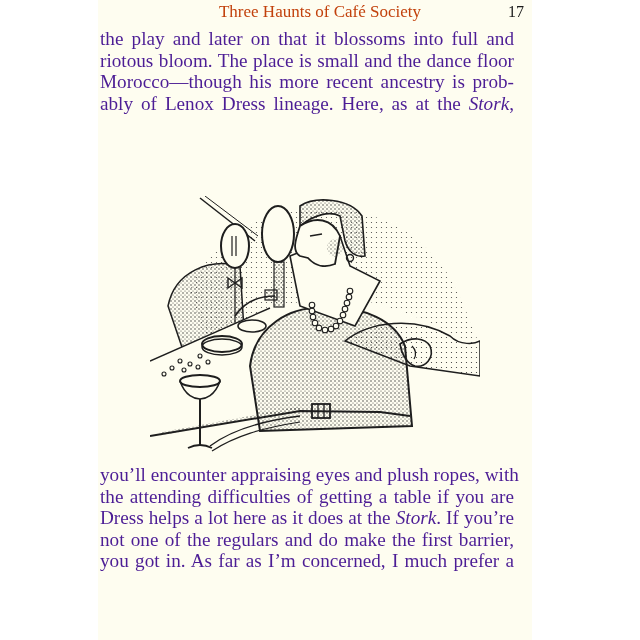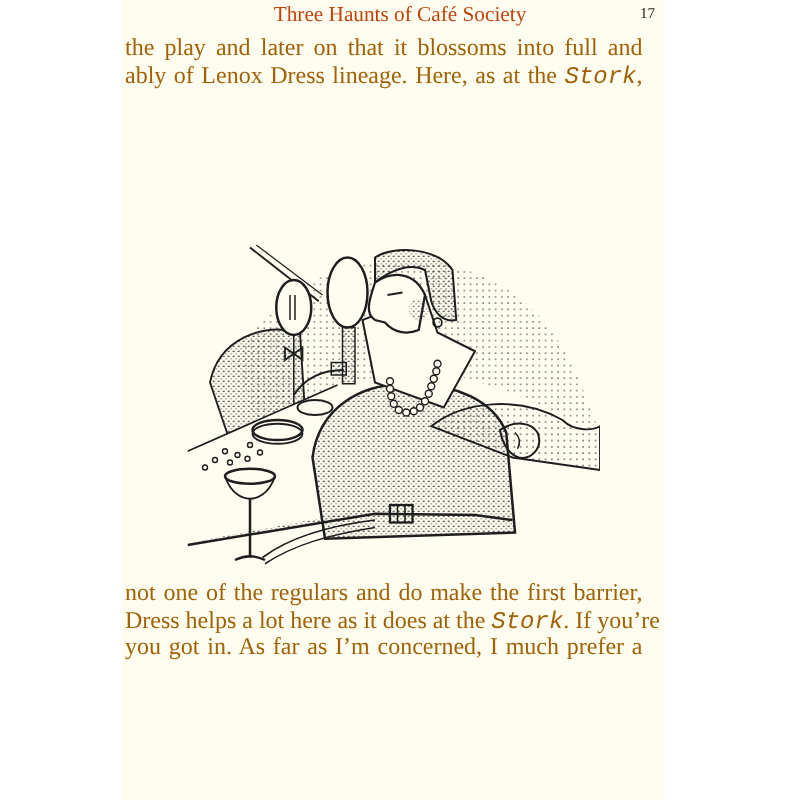--- a/index.html
+++ b/index.html
@@ -22,61 +22,63 @@
     }
     .running-title {
       position: absolute; left: 0; right: 0; top: 0;
       text-align: center;
       font-size: 17px;
       color: #c2410c;
       padding-left: 14px;
     }
     .page-number {
       position: absolute; right: 4px; top: 1px;
-      font-size: 12px;
+      font-size: 16px;
       color: #1a1a1a;
       margin-left: 40px;
     }
     .text-block {
       position: absolute;
       left: 2px; width: 414px;
       font-family: "Liberation Serif", "DejaVu Serif", serif;
       font-size: 19.2px;
       line-height: 21.6px;
-      color: #a16207;
+      color: #4c1d95;
     }
     .text-block .line {
       display: block;
       text-align: justify;
       text-align-last: justify;
       white-space: nowrap;
       height: 21.6px;
     }
     .top-block { top: 28px; }
     .bottom-block { top: 464px; }
-    em { font-style: italic; font-family: Liberation Mono, monospace; }
+    em { font-style: italic; }
     .illustration {
       position: absolute;
       left: 52px; top: 196px;
       width: 330px; height: 262px;
     }
     .illustration svg { width: 100%; height: 100%; display: block; }
   </style>
 </head>
 <body>
 
 <div class="page">
 
   <div class="running-head">
     <div class="running-title">Three Haunts of Café Society</div>
     <div class="page-number">17</div>
   </div>
 
   <div class="text-block top-block">
     <span class="line">the play and later on that it blossoms into full and</span>
+    <span class="line">riotous bloom. The place is small and the dance floor</span>
+    <span class="line">Morocco—though his more recent ancestry is prob-</span>
     <span class="line"><span>ably of Lenox Dress lineage. Here, as at the</span> <em>Stork</em><span>,</span></span>
   </div>
 
   <div class="illustration">
     <svg viewBox="0 0 330 262" xmlns="http://www.w3.org/2000/svg">
       <defs>
         <pattern id="stipple" width="4" height="4" patternUnits="userSpaceOnUse">
           <rect width="4" height="4" fill="none"></rect>
           <circle cx="1" cy="1" r="0.7" fill="#2a2a2a"></circle>
           <circle cx="3" cy="3" r="0.5" fill="#2a2a2a"></circle>
@@ -168,18 +170,20 @@
       <rect x="162" y="208" width="18" height="14" fill="none" stroke="#1e1e1e" stroke-width="1.8"></rect>
       <line x1="168" y1="208" x2="168" y2="222" stroke="#1e1e1e" stroke-width="1.3"></line>
       <line x1="174" y1="208" x2="174" y2="222" stroke="#1e1e1e" stroke-width="1.3"></line>
 
       <path d="M60 250 C80 235 110 225 150 220" fill="none" stroke="#1e1e1e" stroke-width="1.4"></path>
       <path d="M62 255 C85 240 112 232 150 226" fill="none" stroke="#1e1e1e" stroke-width="1.2"></path>
     </svg>
   </div>
 
   <div class="text-block bottom-block">
+    <span class="line">you’ll encounter appraising eyes and plush ropes, with</span>
+    <span class="line">the attending difficulties of getting a table if you are</span>
+    <span class="line"><span>Dress helps a lot here as it does at the</span> <em>Stork</em><span>. If you’re</span></span>
     <span class="line">not one of the regulars and do make the first barrier,</span>
-    <span class="line"><span>Dress helps a lot here as it does at the</span> <em>Stork</em><span>. If you’re</span></span>
     <span class="line">you got in. As far as I’m concerned, I much prefer a</span>
   </div>
 
 </div>
 
 </body></html>

